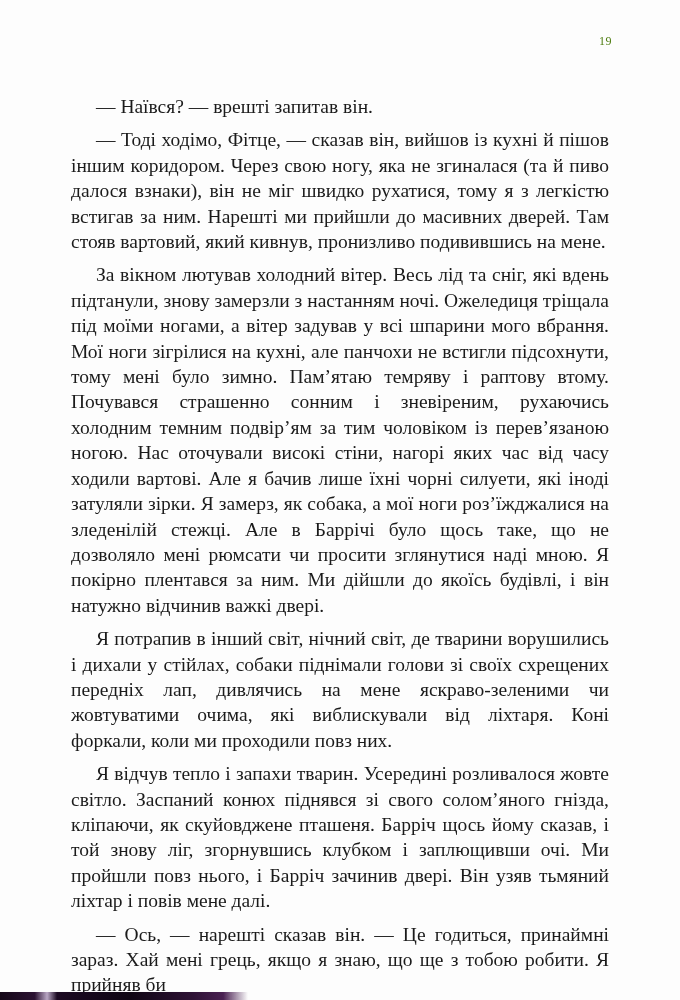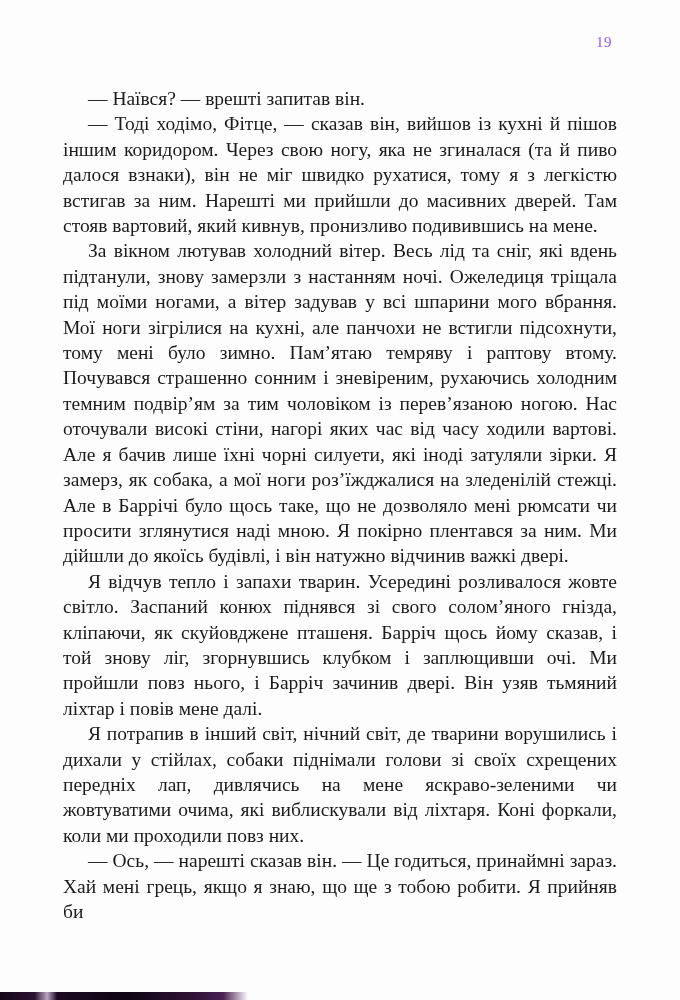--- a/index.html
+++ b/index.html
@@ -16,39 +16,39 @@
     height: 1000px;
     background: #fdfdfd;
   }
   .page-number {
     position: absolute;
     top: 34px;
     left: 0;
     width: 612px;
     text-align: right;
     font-family: "Liberation Serif", "DejaVu Serif", serif;
-    font-size: 15px;
-    color: #8b5cf6;
+    font-size: 12px;
+    color: #4d7c0f;
     letter-spacing: 0.5px;
   }
   .text-block {
     position: absolute;
     top: 86px;
     left: 63px;
     width: 554px;
     font-family: "Liberation Serif", "DejaVu Serif", serif;
     font-size: 19.5px;
     line-height: 25.4px;
     color: #1b1b1b;
     text-align: justify;
     hyphens: auto;
     -webkit-hyphens: auto;
   }
   .text-block p {
-    margin: 0;
+    margin: 8px;
     padding: 0;
     text-indent: 25px;
   }
   .scan-bar {
     position: absolute;
     bottom: 0;
     left: 0;
     width: 248px;
     height: 8px;
     background: linear-gradient(90deg,
@@ -67,20 +67,20 @@
 <body>
 
 <div class="book-page">
 
   <div class="page-number">19</div>
 
   <div class="text-block">
       <p>— Наївся? — врешті запитав він.</p>
       <p>— Тоді ходімо, Фітце, — сказав він, вийшов із кухні й пішов іншим коридором. Через свою ногу, яка не згиналася (та й пиво далося взнаки), він не міг швидко рухатися, тому я з легкістю встигав за ним. Нарешті ми прийшли до масивних дверей. Там стояв вартовий, який кивнув, пронизливо подивившись на мене.</p>
       <p>За вікном лютував холодний вітер. Весь лід та сніг, які вдень підтанули, знову замерзли з настанням ночі. Ожеледиця тріщала під моїми ногами, а вітер задував у всі шпарини мого вбрання. Мої ноги зігрілися на кухні, але панчохи не встигли підсохнути, тому мені було зимно. Пам’ятаю темряву і раптову втому. Почувався страшенно сонним і зневіреним, рухаючись холодним темним подвір’ям за тим чоловіком із перев’язаною ногою. Нас оточували високі стіни, нагорі яких час від часу ходили вартові. Але я бачив лише їхні чорні силуети, які іноді затуляли зірки. Я замерз, як собака, а мої ноги роз’їжджалися на зледенілій стежці. Але в Баррічі було щось таке, що не дозволяло мені рюмсати чи просити зглянутися наді мною. Я покірно плентався за ним. Ми дійшли до якоїсь будівлі, і він натужно відчинив важкі двері.</p>
+      <p>Я потрапив в інший світ, нічний світ, де тварини ворушились і дихали у стійлах, собаки піднімали голови зі своїх схрещених передніх лап, дивлячись на мене яскраво-зеленими чи жовтуватими очима, які виблискували від ліхтаря. Коні форкали, коли ми проходили повз них.</p>
       <p>Я відчув тепло і запахи тварин. Усередині розливалося жовте світло. Заспаний конюх піднявся зі свого солом’яного гнізда, кліпаючи, як скуйовджене пташеня. Барріч щось йому сказав, і той знову ліг, згорнувшись клубком і заплющивши очі. Ми пройшли повз нього, і Барріч зачинив двері. Він узяв тьмяний ліхтар і повів мене далі.</p>
-      <p>Я потрапив в інший світ, нічний світ, де тварини ворушились і дихали у стійлах, собаки піднімали голови зі своїх схрещених передніх лап, дивлячись на мене яскраво-зеленими чи жовтуватими очима, які виблискували від ліхтаря. Коні форкали, коли ми проходили повз них.</p>
       <p>— Ось, — нарешті сказав він. — Це годиться, принаймні зараз. Хай мені грець, якщо я знаю, що ще з тобою робити. Я прийняв би</p>
     </div>
 
   <div class="scan-bar"></div>
 
 </div>
 
 </body></html>

